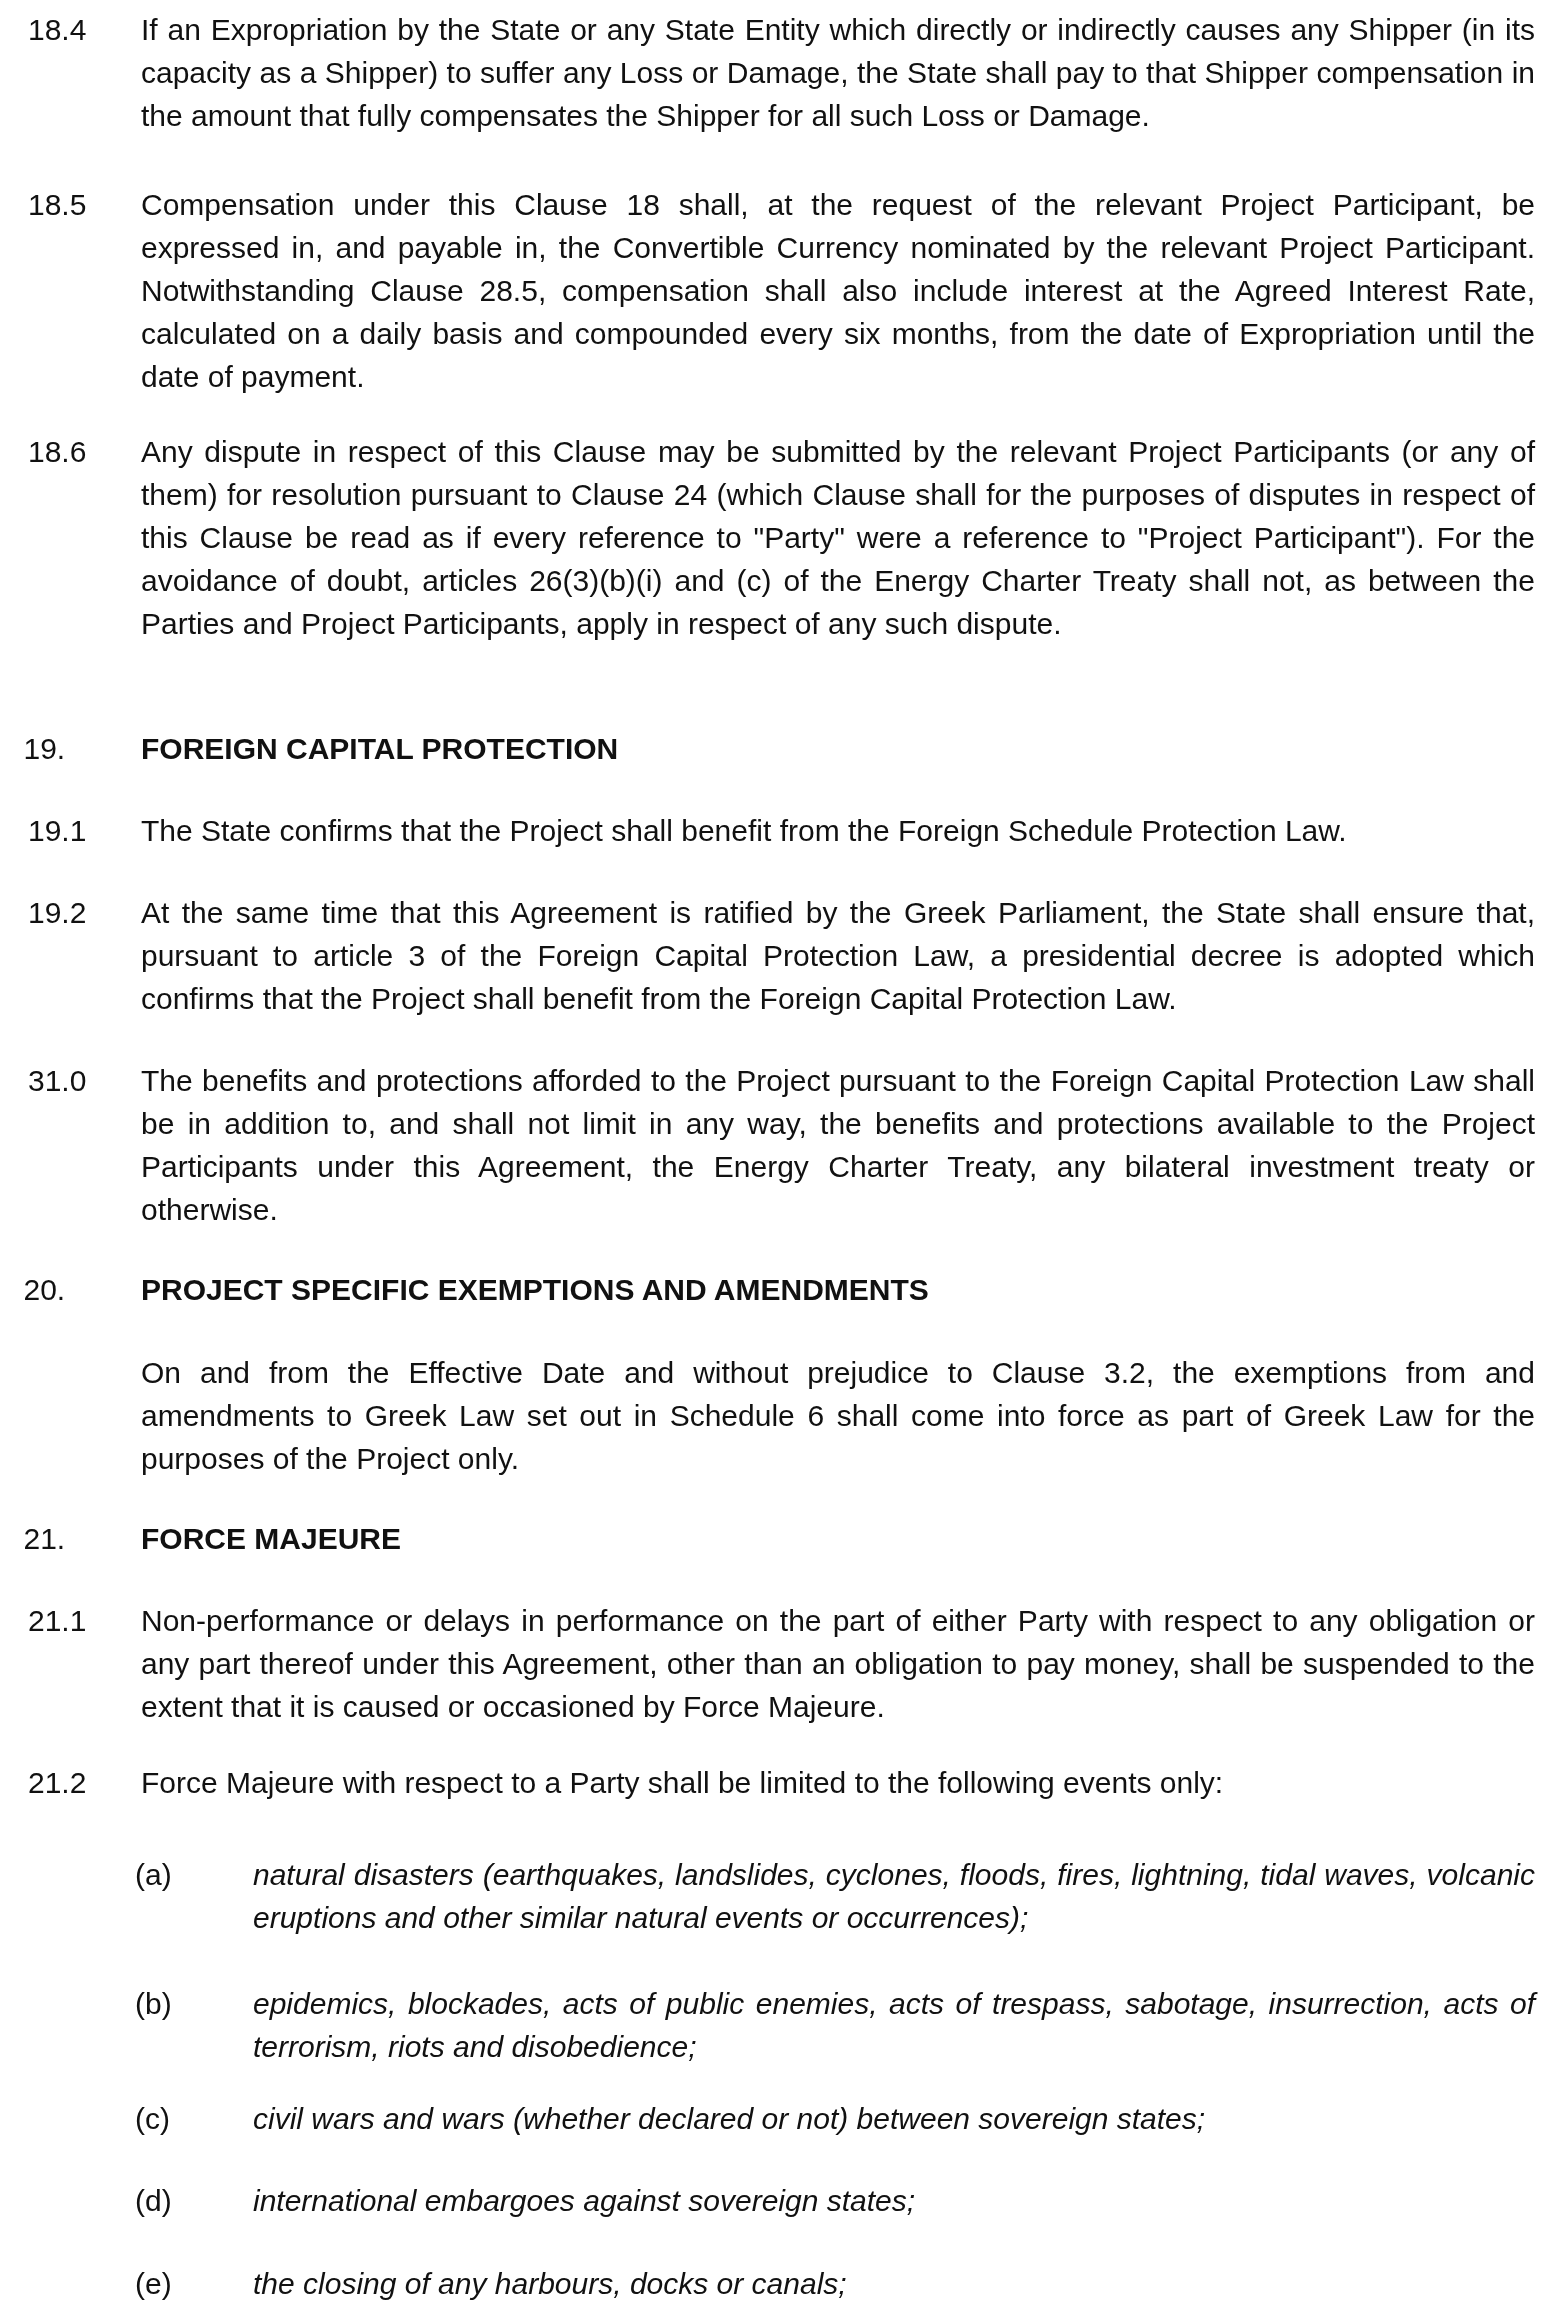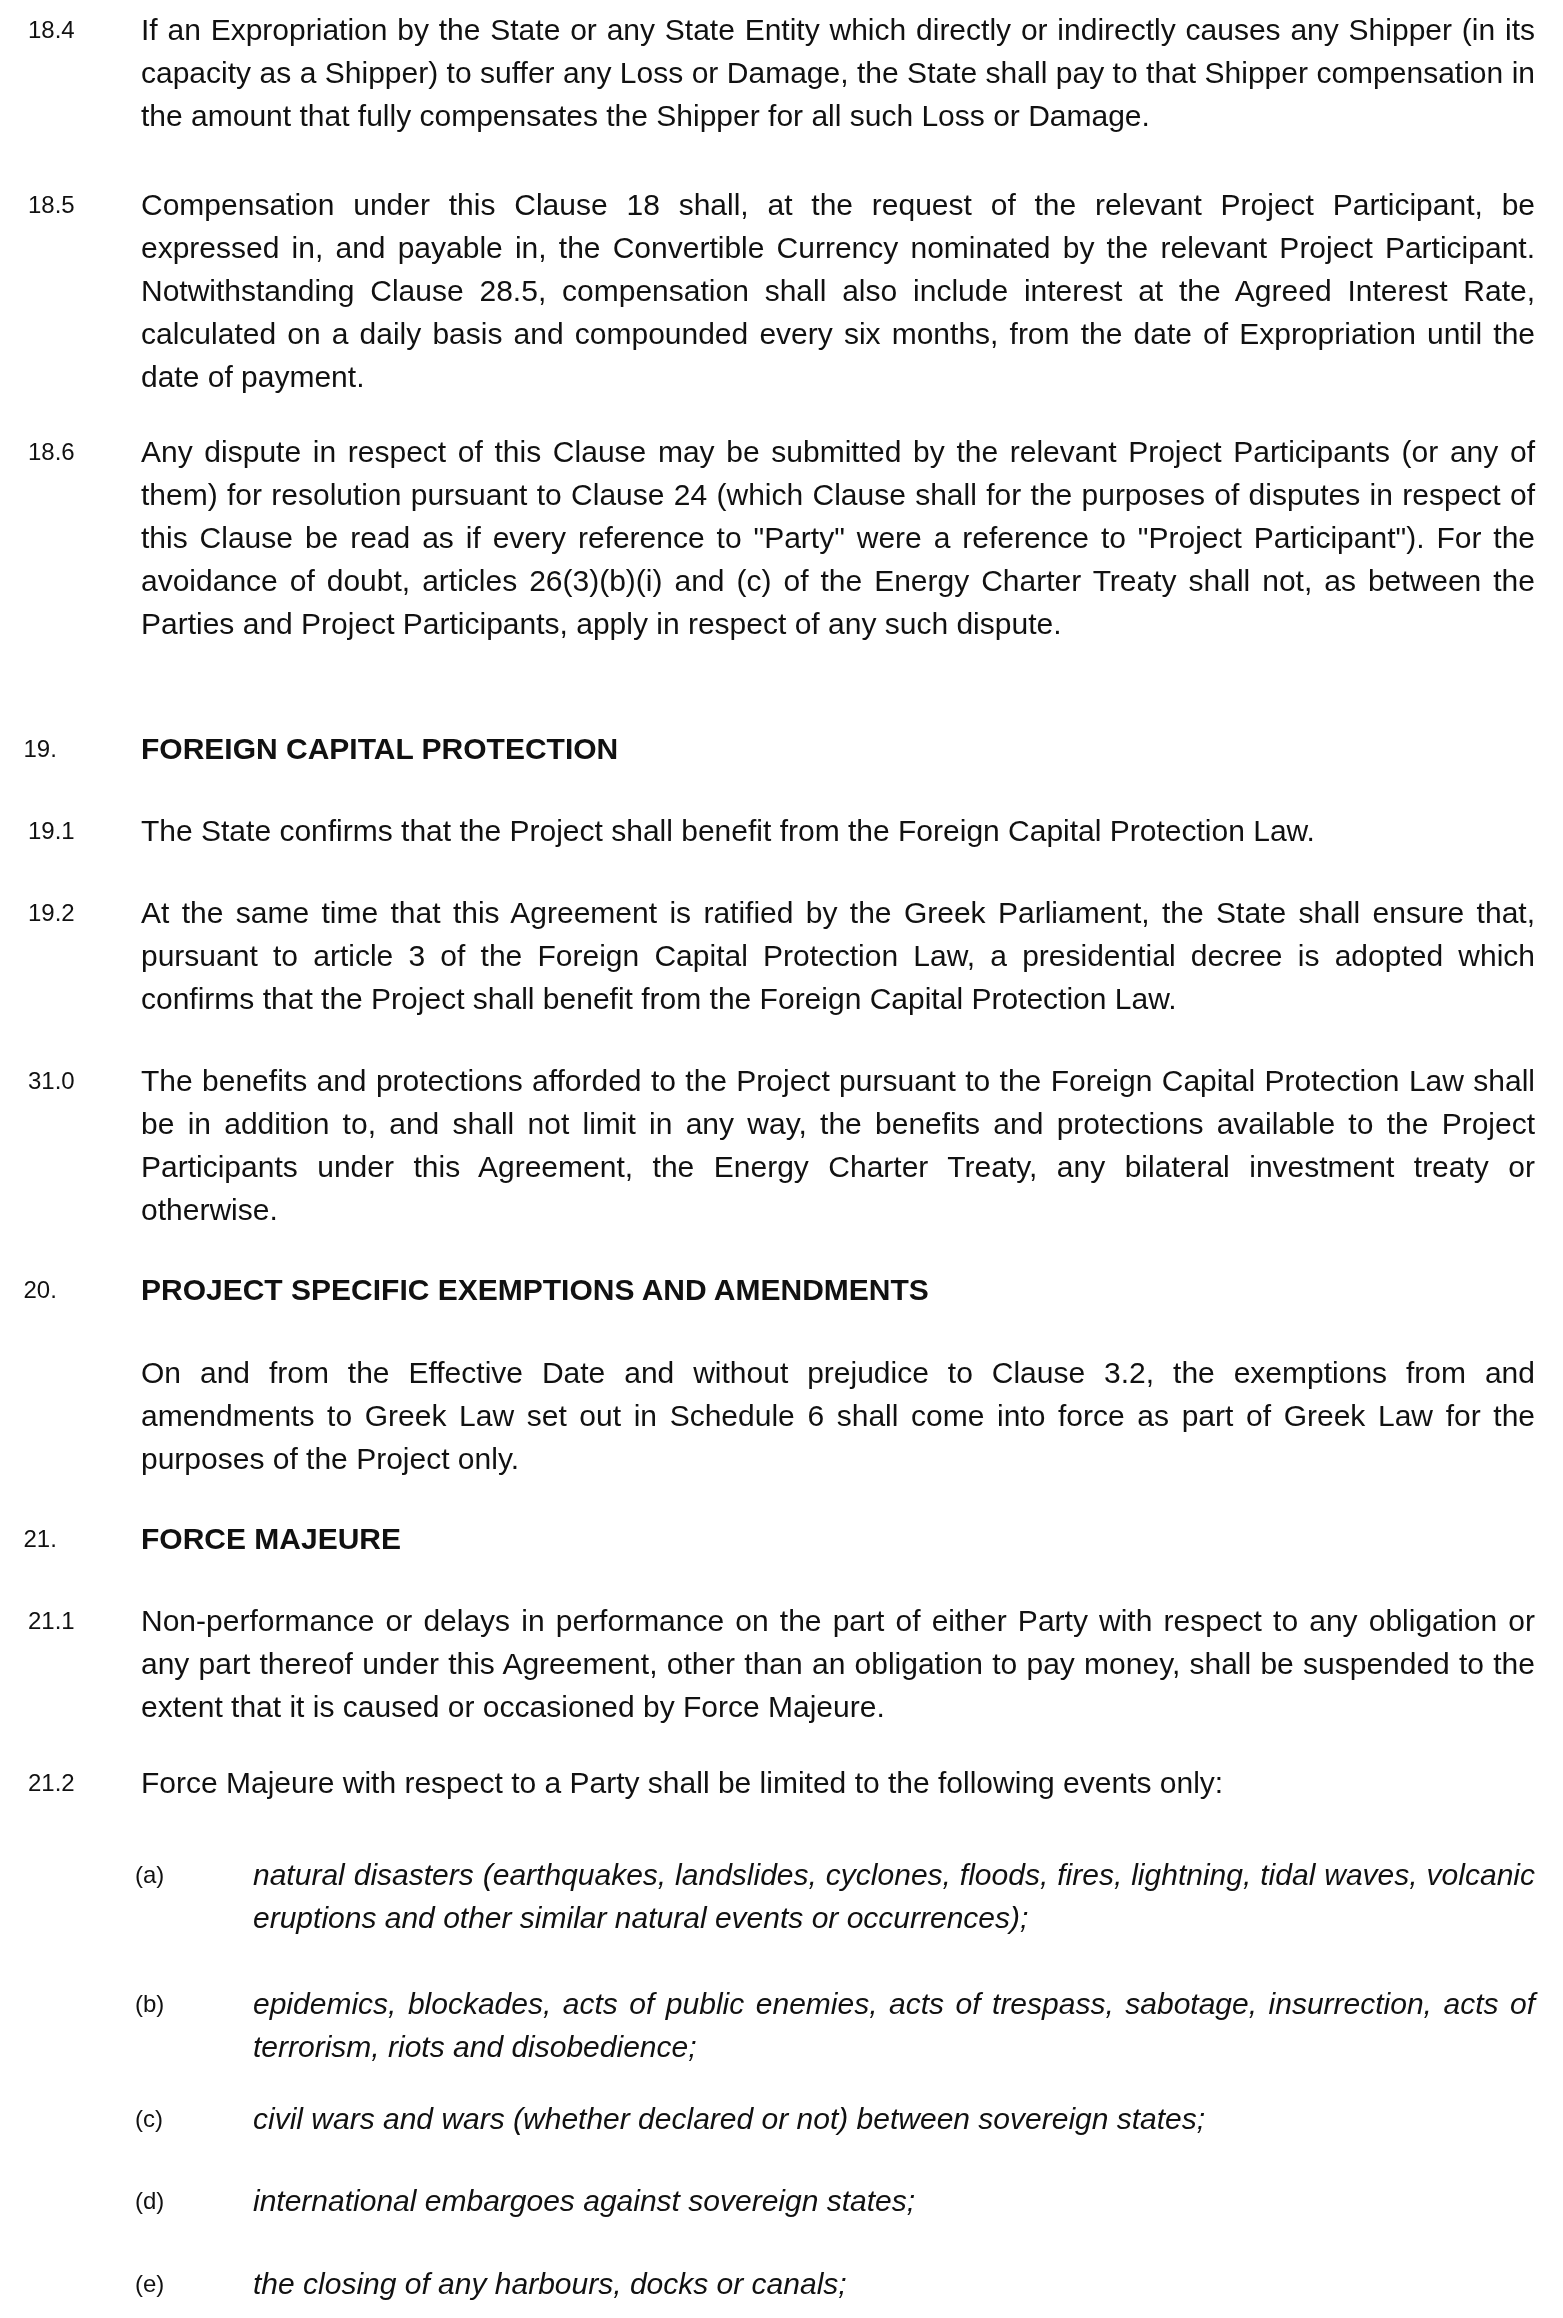--- a/index.html
+++ b/index.html
@@ -4,21 +4,21 @@
 <style>
   html, body { margin: 0; padding: 0; background: #ffffff; }
   body {
     width: 1564px; height: 2319px; position: relative; overflow: hidden;
     font-family: "Liberation Sans", "DejaVu Sans", sans-serif;
     color: #111111;
   }
   .block { position: absolute; left: 0; width: 1564px; }
   .num {
     position: absolute; left: 28px; top: 0;
-    font-size: 24px; line-height: 43px; white-space: nowrap;
+    font-size: 30px; line-height: 43px; white-space: nowrap;
   }
   .heading-num { left: 23.5px; font-weight: normal; }
   .text {
     position: absolute; left: 141px; width: 1394px; top: 0;
     font-size: 30px; line-height: 43px; text-align: justify;
     text-align-last: left;
   }
   .heading-text { font-weight: bold; text-align: left; }
   .sub-label { left: 135px; }
   .sub-text { left: 253px; width: 1282px; font-style: italic; }
@@ -41,21 +41,21 @@
   <div class="text">Any dispute in respect of this Clause may be submitted by the relevant Project Participants (or any of them) for resolution pursuant to Clause 24 (which Clause shall for the purposes of disputes in respect of this Clause be read as if every reference to "Party" were a reference to "Project Participant").  For the avoidance of doubt, articles 26(3)(b)(i) and (c) of the Energy Charter Treaty shall not, as between the Parties and Project Participants, apply in respect of any such dispute.</div>
 </div>
 
 <div class="block" style="top:727px;">
   <span class="num heading-num">19.</span>
   <div class="text heading-text">FOREIGN CAPITAL PROTECTION</div>
 </div>
 
 <div class="block" style="top:809px;">
   <span class="num">19.1</span>
-  <div class="text">The State confirms that the Project shall benefit from the Foreign Capital Protection Law.</div>
+  <div class="text">The State confirms that the Project shall benefit from the Foreign Schedule Protection Law.</div>
 </div>
 
 <div class="block" style="top:891px;">
   <span class="num">19.2</span>
   <div class="text">At the same time that this Agreement is ratified by the Greek Parliament, the State shall ensure that, pursuant to article 3 of the Foreign Capital Protection Law, a presidential decree is adopted which confirms that the Project shall benefit from the Foreign Capital Protection Law.</div>
 </div>
 
 <div class="block" style="top:1059px;">
   <span class="num">31.0</span>
   <div class="text">The benefits and protections afforded to the Project pursuant to the Foreign Capital Protection Law shall be in addition to, and shall not limit in any way, the benefits and protections available to the Project Participants under this Agreement, the Energy Charter Treaty, any bilateral investment treaty or otherwise.</div>

